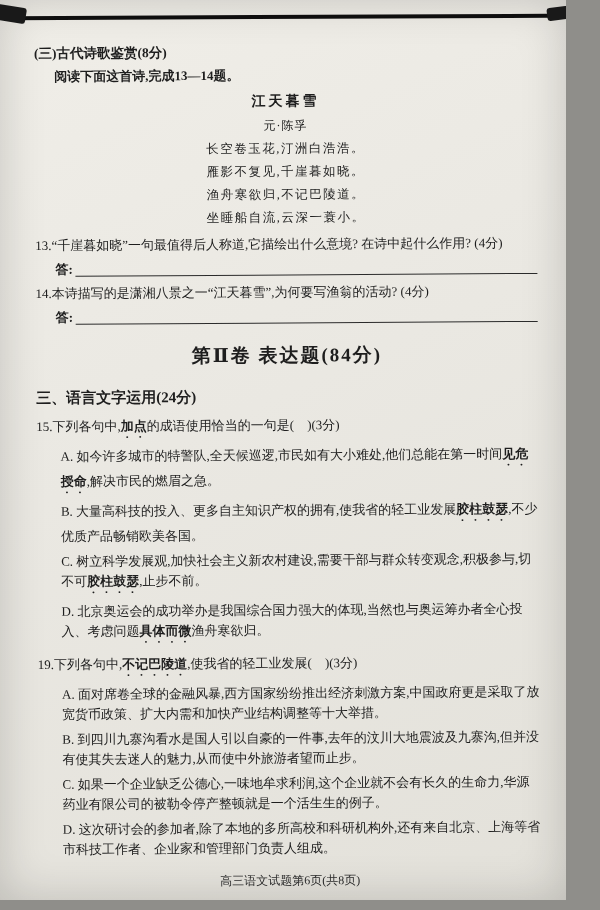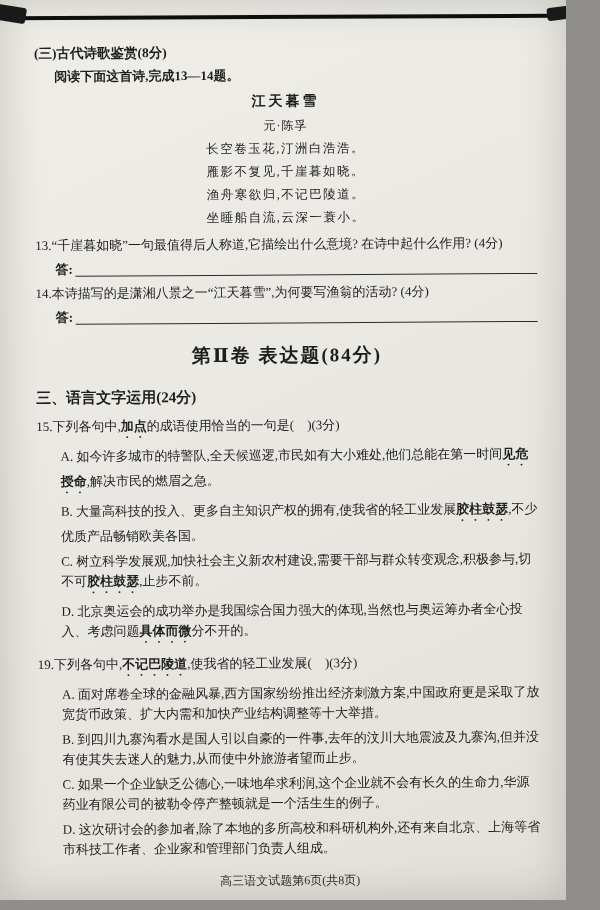--- a/index.html
+++ b/index.html
@@ -83,21 +83,21 @@
     </div>
 
     <div class="volume-heading">第Ⅱ卷 表达题(84分)</div>
 
     <div class="language-heading">三、语言文字运用(24分)</div>
 
     <div class="stem"><span>15.下列各句中,</span><span class="em-dot">加点</span><span>的成语使用恰当的一句是(　)(3分)</span></div>
     <div class="option"><span>A. 如今许多城市的特警队,全天候巡逻,市民如有大小难处,他们总能在第一时间</span><span class="em-dot">见危授命</span><span>,解决市民的燃眉之急。</span></div>
     <div class="option"><span>B. 大量高科技的投入、更多自主知识产权的拥有,使我省的轻工业发展</span><span class="em-dot">胶柱鼓瑟</span><span>,不少优质产品畅销欧美各国。</span></div>
     <div class="option"><span>C. 树立科学发展观,加快社会主义新农村建设,需要干部与群众转变观念,积极参与,切不可</span><span class="em-dot">胶柱鼓瑟</span><span>,止步不前。</span></div>
-    <div class="option"><span>D. 北京奥运会的成功举办是我国综合国力强大的体现,当然也与奥运筹办者全心投入、考虑问题</span><span class="em-dot">具体而微</span><span>分不开的。</span></div>
+    <div class="option"><span>D. 北京奥运会的成功举办是我国综合国力强大的体现,当然也与奥运筹办者全心投入、考虑问题</span><span class="em-dot">具体而微</span><span>渔舟寒欲归。</span></div>
 
     <div class="stem"><span>19.下列各句中,</span><span class="em-dot">不记巴陵道</span><span>,使我省的轻工业发展(　)(3分)</span></div>
     <div class="option"><span>A. 面对席卷全球的金融风暴,西方国家纷纷推出经济刺激方案,中国政府更是采取了放宽货币政策、扩大内需和加快产业结构调整等十大举措。</span></div>
     <div class="option"><span>B. 到四川九寨沟看水是国人引以自豪的一件事,去年的汶川大地震波及九寨沟,但并没有使其失去迷人的魅力,从而使中外旅游者望而止步。</span></div>
     <div class="option"><span>C. 如果一个企业缺乏公德心,一味地牟求利润,这个企业就不会有长久的生命力,华源药业有限公司的被勒令停产整顿就是一个活生生的例子。</span></div>
     <div class="option"><span>D. 这次研讨会的参加者,除了本地的多所高校和科研机构外,还有来自北京、上海等省市科技工作者、企业家和管理部门负责人组成。</span></div>
 
     <div class="footer">高三语文试题第6页(共8页)</div>
 
   </div>

